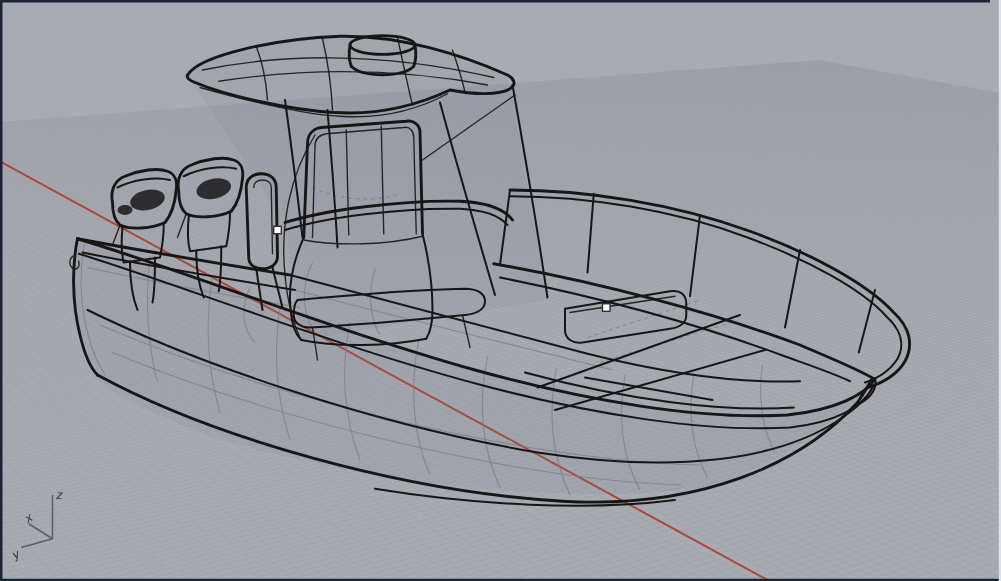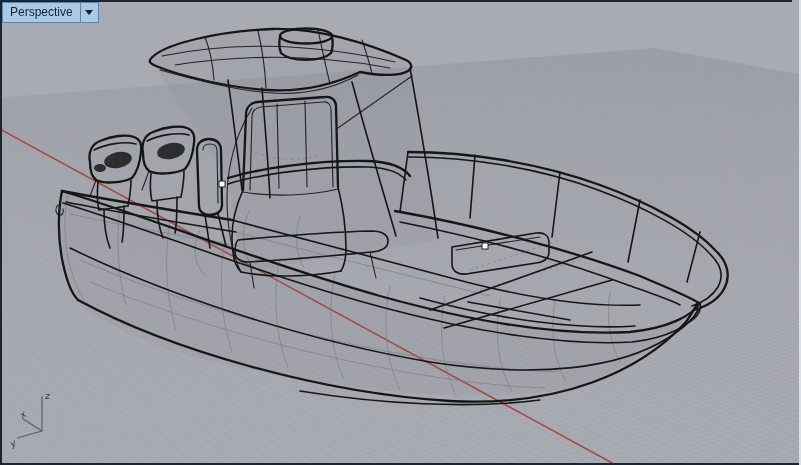--- a/index.html
+++ b/index.html
@@ -1034,25 +1034,18 @@
     <g>
       <path class="giz" d="M42,431 L42,396"></path>
       <path class="giz" d="M42,431 L23,419"></path>
       <path class="giz" d="M42,431 L17,438"></path>
       <text class="giztxt" x="45" y="399">z</text>
       <text class="giztxt" x="20" y="417" transform="rotate(-32 24 414)">x</text>
       <text class="giztxt" x="10" y="446" transform="rotate(-28 14 443)">y</text>
     </g>
   </svg>
 
-  <div class="vp-label">
-    <span class="txt">Perspective</span>
-    <span class="sep"></span>
-    <span class="arrow-box">
-      <span class="tri"></span>
-    </span>
-  </div>
 
   <div class="b b-top"></div>
   <div class="b b-left"></div>
   <div class="b b-bottom"></div>
   <div class="b b-right"></div>
 </div>
 
 </body></html>

